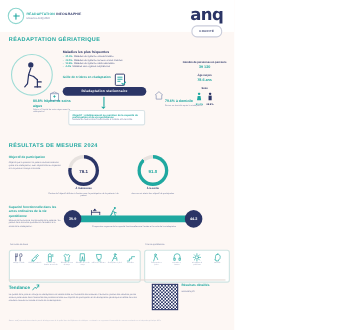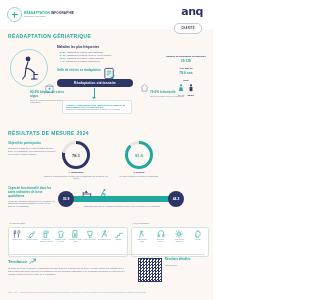--- a/index.html
+++ b/index.html
@@ -24,21 +24,21 @@
     display:flex;align-items:center;justify-content:center;background:#ffffff;}
   .cross{position:relative;width:6px;height:6px;}
   .cross:before,.cross:after{content:"";position:absolute;background:#1fa8a0;}
   .cross:before{left:2.1px;top:0;width:1.8px;height:6px;border-radius:.4px;}
   .cross:after{top:2.1px;left:0;height:1.8px;width:6px;border-radius:.4px;}
   .brandtext{line-height:1.3;}
   .brandtext .l1{font-size:3.1px;font-weight:700;letter-spacing:.15px;color:#1fa8a0;}
   .brandtext .l1 b{color:#2b3566;}
   .brandtext .l2{font-size:2.5px;color:#7b86a8;margin-top:.6px;}
 
-  .anq{position:absolute;right:10px;top:6px;font-size:11px;font-weight:700;
+  .anq{position:absolute;right:10px;top:6px;font-size:15px;font-weight:700;
        color:#2b3566;letter-spacing:-.5px;line-height:1;font-family:"DejaVu Sans",sans-serif;}
   .charite{position:absolute;right:11px;top:23px;width:26px;height:9px;border:0.6px solid #c9ccda;
        border-radius:5px;display:flex;align-items:center;justify-content:center;background:#fff;}
   .charite span{font-size:2.6px;letter-spacing:.3px;color:#3a4470;font-weight:600;}
 
   
   .sectitle{position:absolute;font-size:5px;font-weight:700;letter-spacing:.35px;color:#1fa8a0;}
   #t-geri{left:8px;top:33px;}
   #t-res{left:8px;top:130px;}
 

